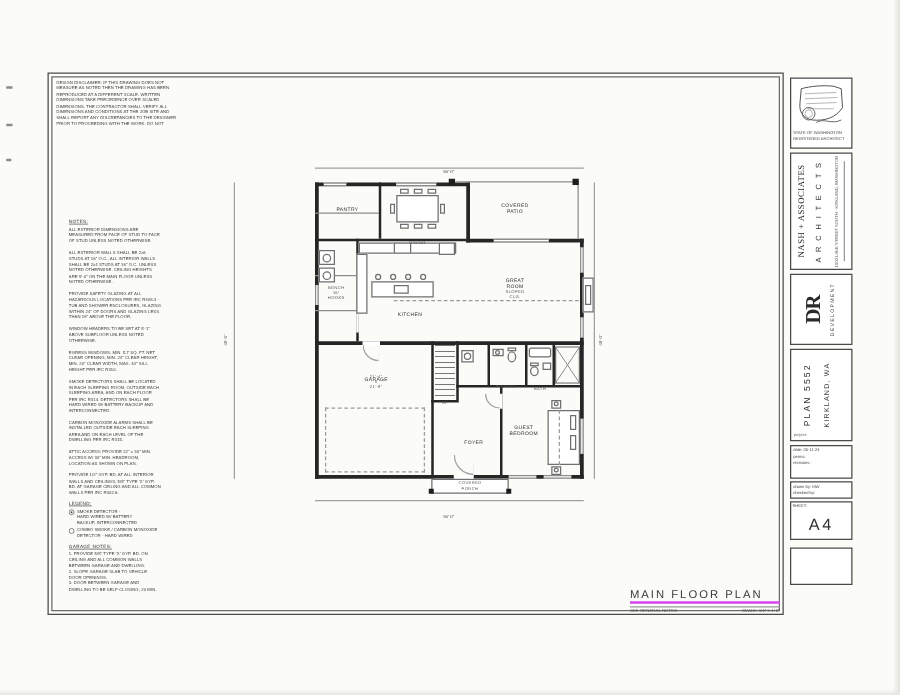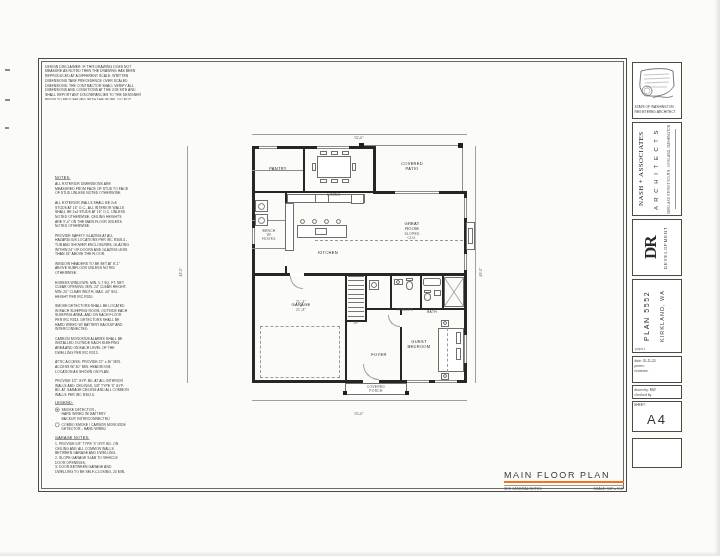--- a/index.html
+++ b/index.html
@@ -38,21 +38,21 @@
   .plabel{position:absolute;width:0;height:0;overflow:visible;}
   .plabel>span{display:inline-block;transform:translate(-50%,-50%) scale(.5);white-space:pre-line;text-align:center;
                font-size:8px;line-height:1.3;letter-spacing:.6px;color:#2e2e2e;}
   .plabel.sm>span{font-size:6.6px;color:#555;}
   .dim{position:absolute;background:#9f9f9f;}
   .dlab{position:absolute;width:0;height:0;overflow:visible;}
   .dlab>span{display:inline-block;transform:translate(-50%,-50%) scale(.5);font-size:7px;color:#555;white-space:nowrap;}
   .dlab.rot>span{transform:translate(-50%,-50%) rotate(-90deg) scale(.5);}
   
   #ptitle{position:absolute;left:504px;top:470px;width:120px;}
-  #ptitle .tt{font-size:9px;letter-spacing:1.6px;color:#3a3a3a;padding-bottom:1px;border-bottom:2px solid #f97316;}
+  #ptitle .tt{font-size:9px;letter-spacing:1.6px;color:#3a3a3a;padding-bottom:1px;border-bottom:2px solid #d946ef;}
   #ptitle .tt2{height:2px;border-bottom:1px solid #9a9a9a;margin-bottom:1px;}
   #ptitle .sub{width:240px;transform:scale(.5);transform-origin:0 0;display:flex;justify-content:space-between;font-size:7px;color:#555;}
   
   .tb{position:absolute;left:632px;width:50px;border:1px solid #4a4a4a;background:#fff;box-sizing:border-box;}
   .vtext{position:absolute;top:0;bottom:0;writing-mode:vertical-rl;transform:rotate(180deg);text-align:center;white-space:nowrap;}
   .serif{font-family:"Liberation Serif",serif;}
   .tbl{font-size:6.6px;line-height:1.5;transform:scale(.5);transform-origin:0 0;width:200%;padding:2px 3px;color:#444;}
   .sheetnum{position:absolute;left:0;right:0;top:10px;text-align:center;font-size:13px;letter-spacing:2px;color:#333;}
 </style>
 </head>

